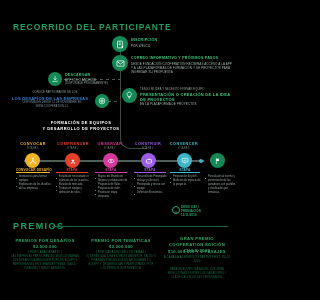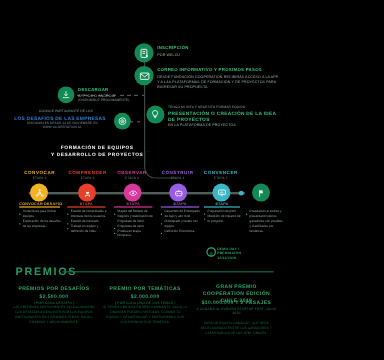--- a/index.html
+++ b/index.html
@@ -143,20 +143,21 @@
     position:absolute;width:6px;height:6px;border-radius:50%;
     border:0.7px solid #2fa86a;
     display:flex;align-items:center;justify-content:center;
   }
 </style>
 </head>
 <body>
 
 <div class="page">
 
+  <div class="main-title">RECORRIDO DEL PARTICIPANTE</div>
 
   <div class="spine"></div>
   <div class="spine-curve"></div>
 
   <div class="gcircle" style="left:112px;top:36px;width:16px;height:16px;">
     <span>
       <svg width="9" height="9" viewBox="0 0 24 24" fill="none" stroke="#ffffff" stroke-width="2">
         <rect x="4" y="3" width="13" height="18" rx="1.5"></rect>
         <line x1="7.5" y1="8" x2="13" y2="8"></line>
         <line x1="7.5" y1="12" x2="13" y2="12"></line>

